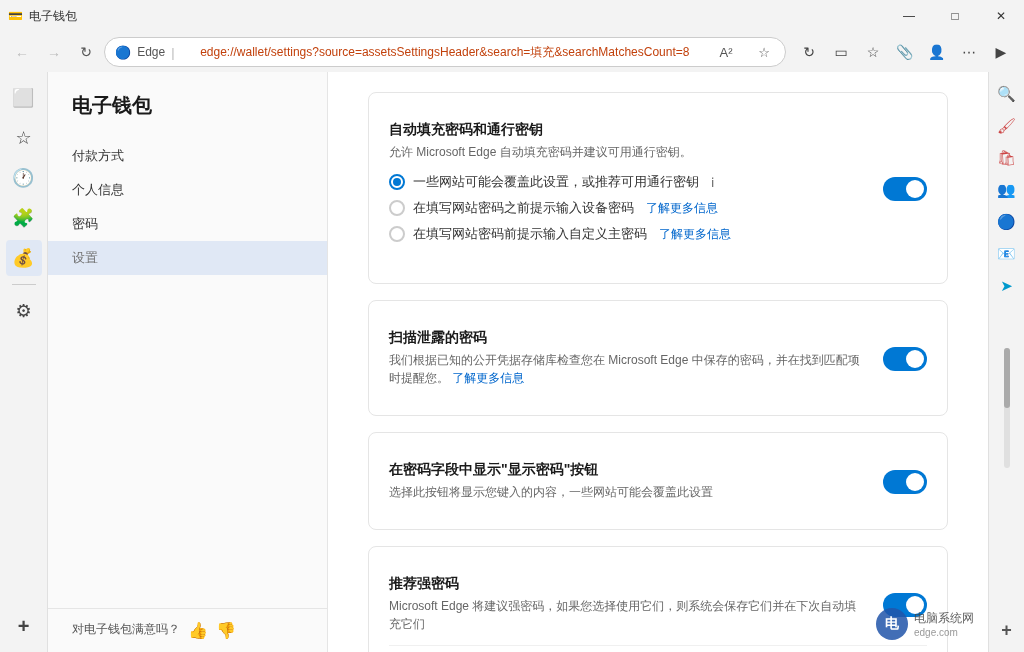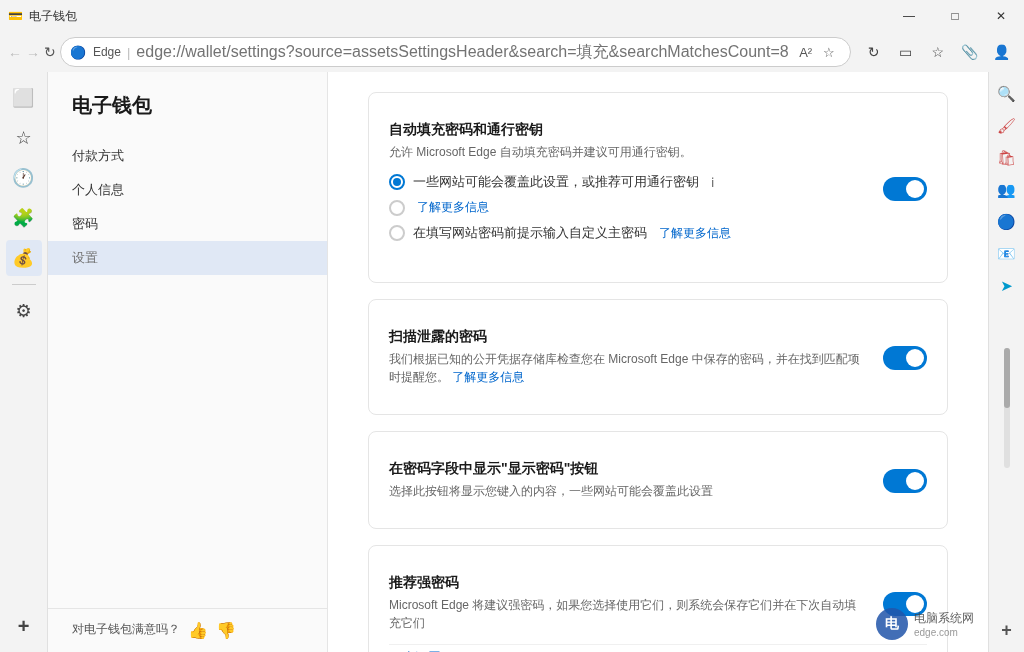--- a/index.html
+++ b/index.html
@@ -69,22 +69,22 @@
       border: 1px solid #ccc;
       border-radius: 15px;
       display: flex;
       align-items: center;
       padding: 0 10px;
       gap: 6px;
     }
     .address-bar-icon { font-size: 13px; color: #555; }
     .address-bar-edge { font-size: 12px; color: #555; font-weight: 500; }
     .address-bar-sep { color: #bbb; }
-    .address-bar-url { font-size: 16px; color: #737373; flex: 1; overflow: hidden; white-space: nowrap; text-overflow: ellipsis; }
-    .address-bar-actions { display: flex; gap: 1px; align-items: center; justify-content: center; }
+    .address-bar-url { font-size: 12px; color: #c2410c; flex: 1; overflow: hidden; white-space: nowrap; text-overflow: ellipsis; text-align: center; }
+    .address-bar-actions { display: flex; gap: 16px; align-items: center; justify-content: center; }
     .addr-icon-btn { width: 22px; height: 22px; display: flex; align-items: center; justify-content: center; cursor: pointer; color: #555; font-size: 13px; }
 
     .toolbar-icons {
       display: flex; align-items: center; gap: 2px; margin-left: 4px;
     }
     .toolbar-icon-btn {
       width: 30px; height: 30px;
       border-radius: 4px;
       display: flex; align-items: center; justify-content: center;
       cursor: pointer; color: #444; font-size: 14px;
@@ -418,20 +418,21 @@
           <div class="radio-group">
             <div class="radio-option">
               <div class="radio-circle checked">
                   <div></div>
                 </div>
               <span>一些网站可能会覆盖此设置，或推荐可用通行密钥</span>
               <span style="margin-left:4px;color:#666;font-size:13px;">ℹ</span>
             </div>
             <div class="radio-option">
               <div class="radio-circle"></div>
+              <span>在填写网站密码之前提示输入设备密码</span>
               <a href="#" style="color:#0066cc;font-size:12px;margin-left:4px;">了解更多信息</a>
             </div>
             <div class="radio-option">
               <div class="radio-circle"></div>
               <span>在填写网站密码前提示输入自定义主密码</span>
               <a href="#" style="color:#0066cc;font-size:12px;margin-left:4px;">了解更多信息</a>
             </div>
           </div>
         </div>
         <div class="toggle-switch"></div>

